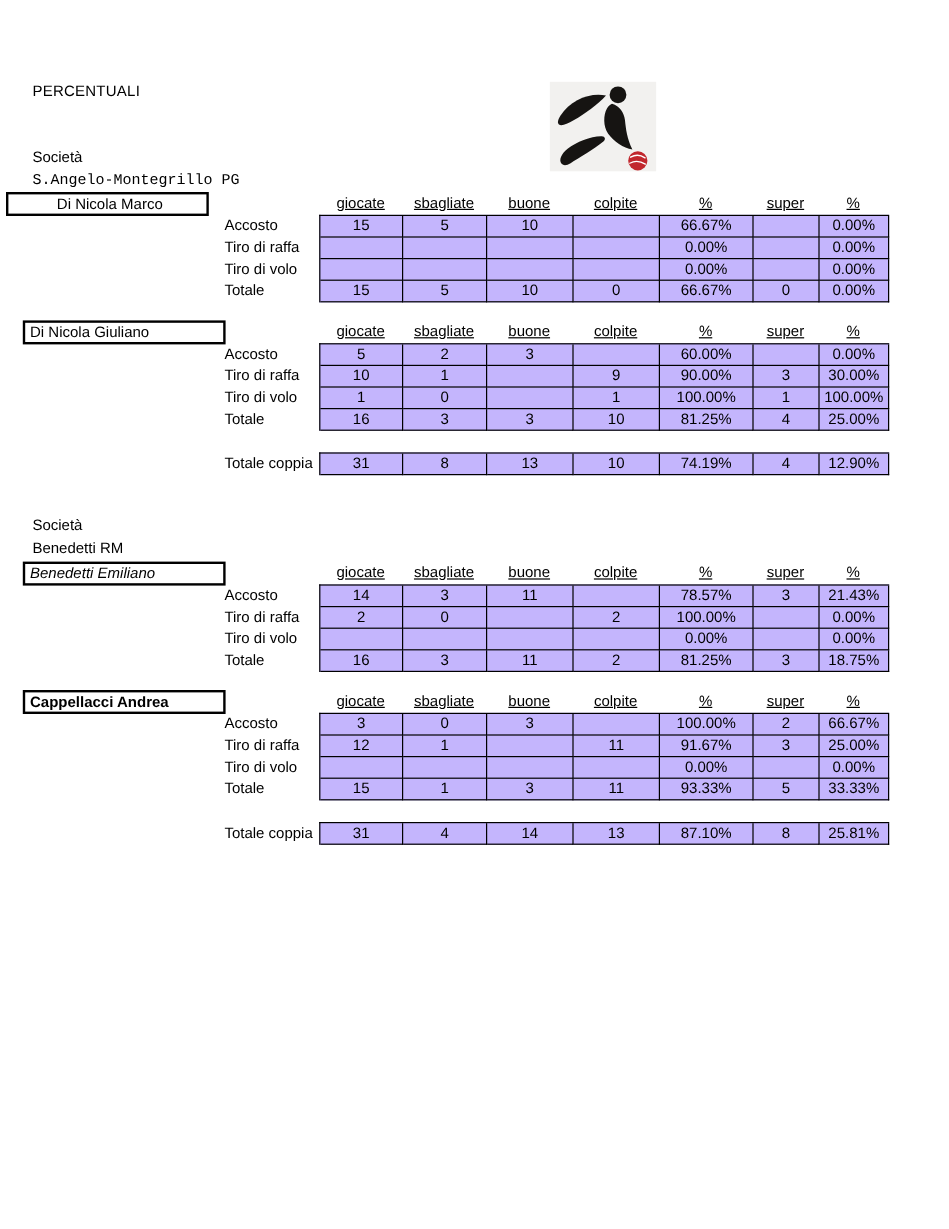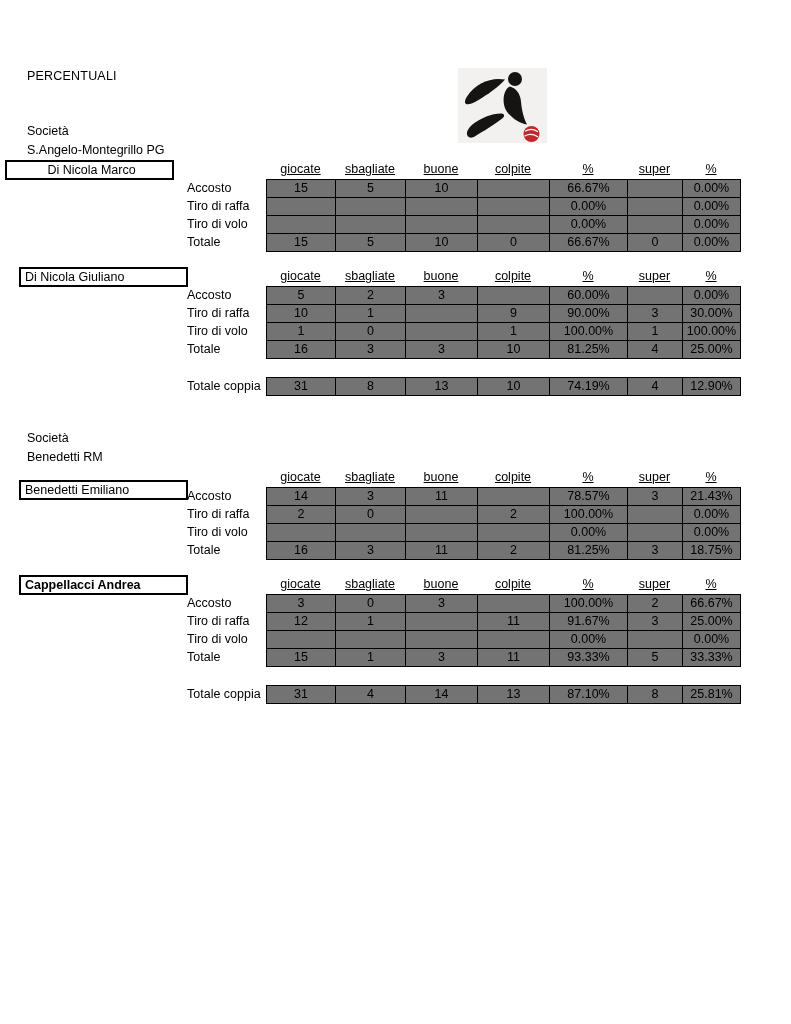--- a/index.html
+++ b/index.html
@@ -21,21 +21,21 @@
   .name-box{
     box-sizing:border-box;border:2px solid var(--line);width:169px;height:20px;
     line-height:15px;padding:1px 0 0 4px;background:#fff;white-space:nowrap;overflow:hidden;
   }
   .hdr-cell{height:19px;line-height:19px;text-align:center;white-space:nowrap;overflow:hidden;text-decoration:underline;}
   .row-label{height:18px;line-height:18px;white-space:nowrap;}
   .grid{
     display:grid;
     border-top:1.5px solid var(--line);
     border-left:1.5px solid var(--line);
-    background:#737373;
+    background:#c4b5fd;
   }
   .cell{
     box-sizing:border-box;height:18px;line-height:16px;text-align:center;
     border-right:1.5px solid var(--line);
     border-bottom:1.5px solid var(--line);
     overflow:hidden;white-space:nowrap;
   }
   .logo-wrap{width:89px;height:75px;}
   .logo-bg{fill:var(--logo-bg);}
   .logo-fig{fill:var(--logo-fig);}
@@ -76,21 +76,21 @@
         C14.5,69.8 11.8,70.3 10,68.5 Z"></path>
 
       <circle class="logo-ball" cx="73.5" cy="66" r="8"></circle>
       <path class="logo-mark" stroke-width="1.3" d="M67.5,63 Q73.5,59.5 79.5,63.5"></path>
       <path class="logo-mark" stroke-width="1.1" d="M66.8,68 Q73,64.5 79.8,68.8"></path>
     </svg>
   </div>
 
   <div id="content" class="abs" style="left:0;top:0;width:791px;height:1024px">
       <div class="abs society-line" style="left: 27px; top: 123px;">Società</div>
-      <div class="abs society-line" style="left: 27px; top: 142px;">S.Angelo-Montegrillo PG</div>
+      <div class="abs society-line" style="left: 27px; top: 142px; font-family: Liberation Mono, monospace;">S.Angelo-Montegrillo PG</div>
       <div class="abs society-line" style="left: 27px; top: 430px;">Società</div>
       <div class="abs society-line" style="left: 27px; top: 449px;">Benedetti RM</div>
       <div class="abs" style="left: 0px; top: 160px; width: 791px;">
         <div class="abs name-box" style="left: 5px; top: 0px; text-align: center;">Di Nicola Marco</div>
         <div class="abs hdr-cell" style="left: 266px; top: 0px; width: 69px;">giocate</div>
         <div class="abs hdr-cell" style="left: 335px; top: 0px; width: 70px;">sbagliate</div>
         <div class="abs hdr-cell" style="left: 405px; top: 0px; width: 72px;">buone</div>
         <div class="abs hdr-cell" style="left: 477px; top: 0px; width: 72px;">colpite</div>
         <div class="abs hdr-cell" style="left: 549px; top: 0px; width: 78px;">%</div>
         <div class="abs hdr-cell" style="left: 627px; top: 0px; width: 55px;">super</div>
@@ -168,21 +168,21 @@
           <div class="cell">16</div>
           <div class="cell">3</div>
           <div class="cell">3</div>
           <div class="cell">10</div>
           <div class="cell">81.25%</div>
           <div class="cell">4</div>
           <div class="cell">25.00%</div>
         </div>
       </div>
       <div class="abs" style="left: 0px; top: 468px; width: 791px;">
-        <div class="abs name-box" style="left: 19px; top: 12px;">Benedetti Emiliano</div>
+        <div class="abs name-box" style="left: 19px; top: 0px; font-style: italic;">Benedetti Emiliano</div>
         <div class="abs hdr-cell" style="left: 266px; top: 0px; width: 69px;">giocate</div>
         <div class="abs hdr-cell" style="left: 335px; top: 0px; width: 70px;">sbagliate</div>
         <div class="abs hdr-cell" style="left: 405px; top: 0px; width: 72px;">buone</div>
         <div class="abs hdr-cell" style="left: 477px; top: 0px; width: 72px;">colpite</div>
         <div class="abs hdr-cell" style="left: 549px; top: 0px; width: 78px;">%</div>
         <div class="abs hdr-cell" style="left: 627px; top: 0px; width: 55px;">super</div>
         <div class="abs hdr-cell" style="left: 682px; top: 0px; width: 58px;">%</div>
         <div class="abs row-label" style="left: 187px; top: 19px;">Accosto</div>
         <div class="abs row-label" style="left: 187px; top: 37px;">Tiro di raffa</div>
         <div class="abs row-label" style="left: 187px; top: 55px;">Tiro di volo</div>

